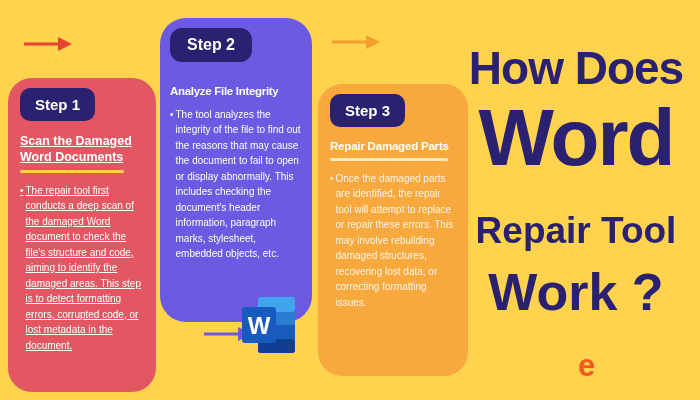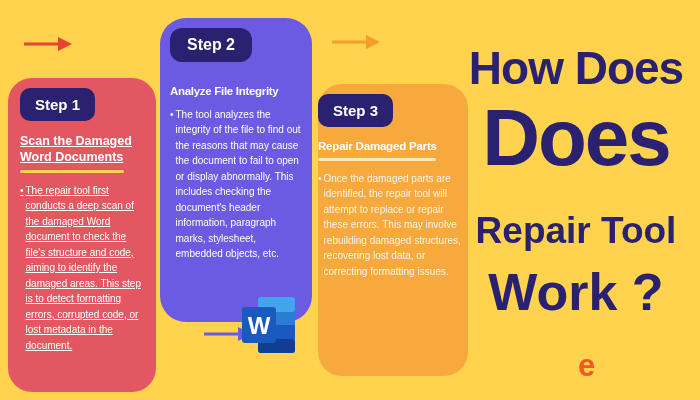--- a/index.html
+++ b/index.html
@@ -3,21 +3,21 @@
 <meta charset="utf-8">
 <style>
   html,body{margin:0;padding:0;}
   .canvas{
     position:relative;width:700px;height:400px;background:#FFD34E;
     font-family:"Liberation Sans",sans-serif;overflow:hidden;
   }
   .card{position:absolute;color:#fff;box-sizing:border-box;}
   .card1{left:8px;top:78px;width:148px;height:314px;background:#E25761;border-radius:24px;padding:10px 12px;text-decoration:underline;}
   .card2{left:160px;top:18px;width:152px;height:304px;background:#6A5BE2;border-radius:26px;padding:10px 10px;}
-  .card3{left:318px;top:84px;width:150px;height:292px;background:#F8A93E;border-radius:24px;padding:10px 0;}
+  .card3{left:318px;top:84px;width:150px;height:292px;background:#F8A93E;border-radius:24px;padding:10px 12px;}
   .badge{
     display:inline-block;background:#2B2171;color:#fff;font-weight:bold;
     border-radius:10px;padding:8px 15px;font-size:15px;
   }
   .card2 .badge{font-size:16px;padding:8px 17px;border-radius:12px;}
   .card-title{font-weight:bold;font-size:12.5px;margin:12px 0 4px;line-height:1.3;}
   .card2 .card-title{font-size:11.5px;letter-spacing:-0.3px;white-space:nowrap;margin-top:22px;}
   .card3 .card-title{font-size:11.5px;letter-spacing:-0.2px;white-space:nowrap;}
   .underline{height:3px;border-radius:2px;margin:3px 0 10px;}
   .u1{width:104px;background:#FFD34E;}
@@ -97,21 +97,21 @@
     <rect x="16" y="1" width="37" height="56" rx="3" fill="#2B7CD3"></rect>
     <rect x="16" y="1" width="37" height="15" rx="3" fill="#41A5EE"></rect>
     <rect x="16" y="29" width="37" height="14" fill="#185ABD"></rect>
     <rect x="16" y="43" width="37" height="14" rx="3" fill="#103F91"></rect>
     <rect x="0" y="11" width="34" height="36" rx="3" fill="#185ABD"></rect>
     <text x="17" y="38" text-anchor="middle" font-family="Liberation Sans, sans-serif" font-size="24" font-weight="bold" fill="#ffffff">W</text>
   </svg>
 
   <div class="headline">
     <div class="h-line1">How Does</div>
-    <div class="h-line2">Does</div>
+    <div class="h-line2">Word</div>
     <div class="h-line3">Repair Tool</div>
     <div class="h-line4">Work ?</div>
   </div>
 
   <div class="logo">
     <span class="logo-e">e</span>
   </div>
 
 </div>
 

